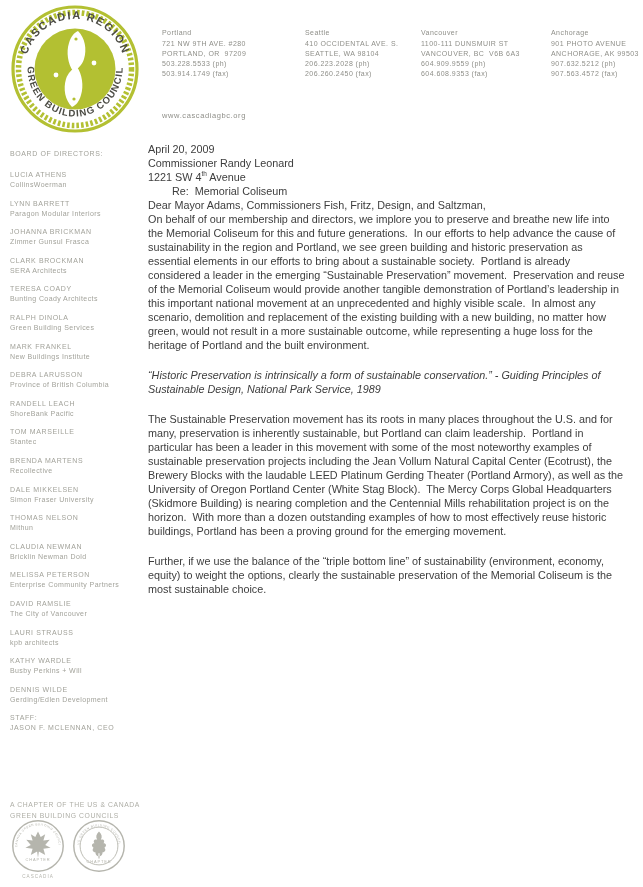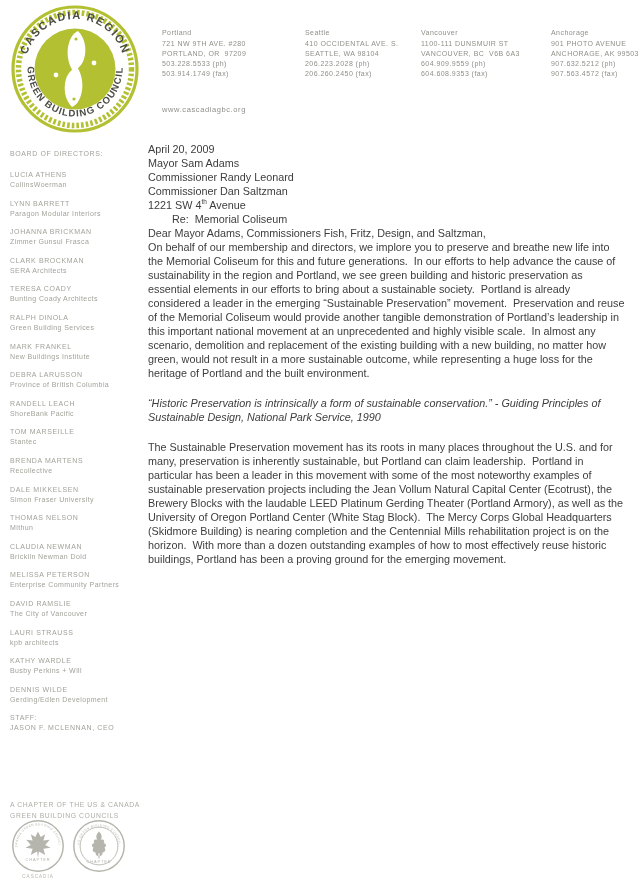--- a/index.html
+++ b/index.html
@@ -5,21 +5,21 @@
   html,body{margin:0;padding:0;background:#ffffff;}
   .page{position:relative;width:643px;height:887px;background:#ffffff;overflow:hidden;
         font-family:"Liberation Sans","DejaVu Sans",sans-serif;}
   
   .logo{position:absolute;left:10px;top:4px;width:130px;height:130px;}
   
   .office{position:absolute;top:28px;font-size:7px;line-height:10px;color:#8f8f89;letter-spacing:.45px;}
   .office .city{margin-bottom:1px;}
   .office .ln{white-space:pre;}
   .office0{left:162px;} .office1{left:305px;} .office2{left:421px;} .office3{left:551px;}
-  .website{position:absolute;left:162px;top:105px;font-size:7.5px;color:#8f8f89;letter-spacing:.6px;}
+  .website{position:absolute;left:162px;top:111px;font-size:7.5px;color:#8f8f89;letter-spacing:.6px;}
   
   .sidebar{position:absolute;left:10px;top:150px;width:138px;color:#a2a29a;}
   .sb-heading{font-size:7px;letter-spacing:.6px;margin-bottom:13px;}
   .sb-entry{margin-bottom:8.6px;}
   .sb-name{font-size:7px;letter-spacing:.6px;line-height:10px;}
   .sb-firm{font-size:7px;letter-spacing:.4px;line-height:10px;}
   .chapter-note{position:absolute;left:10px;top:799px;font-size:6.8px;line-height:11px;
                 letter-spacing:.6px;color:#aeaea6;}
   .seals{position:absolute;left:11px;top:819px;display:flex;gap:7px;}
   .seal-wrap{display:flex;flex-direction:column;align-items:center;}
@@ -222,31 +222,30 @@
         <path fill="#b5b5ad" d="M30,14 C33,17 34,20 32,23 C35,22 37,24 35,27 C38,27 39,30 36,32 C38,34 37,37 34,37 C34,40 32,42 30,41 C28,42 26,40 26,37 C23,37 22,34 24,32 C21,30 22,27 25,27 C23,24 25,22 28,23 C26,20 27,17 30,14 Z M29.4,38 L29.4,44 L30.6,44 L30.6,38 Z"></path>
         <text x="30" y="49" font-size="4.4" fill="#b5b5ad" letter-spacing="1" text-anchor="middle" font-family="Liberation Sans, sans-serif">CHAPTER</text>
       </svg>
     </div>
   </div>
 
   <div class="letter">
     <div class="blk date">April 20, 2009</div>
 
     <div class="blk recipients">
-      <div>Mayor Sam Adams</div>
       <div>Commissioner Randy Leonard</div>
-      <div>Commissioner Dan Saltzman</div>
     </div>
 
     <div class="blk inside-address">
       <div><span>1221 SW 4</span><sup>th</sup><span> Avenue</span></div>
     </div>
 
     <div class="blk subject" style="white-space:pre;">Re:  Memorial Coliseum</div>
 
     <div class="blk salutation">Dear Mayor Adams, Commissioners Fish, Fritz, Design, and Saltzman,</div>
 
     <p class="para">On behalf of our membership and directors, we implore you to preserve and breathe new life into the Memorial Coliseum for this and future generations.  In our efforts to help advance the cause of sustainability in the region and Portland, we see green building and historic preservation as essential elements in our efforts to bring about a sustainable society.  Portland is already considered a leader in the emerging “Sustainable Preservation” movement.  Preservation and reuse of the Memorial Coliseum would provide another tangible demonstration of Portland’s leadership in this important national movement at an unprecedented and highly visible scale.  In almost any scenario, demolition and replacement of the existing building with a new building, no matter how green, would not result in a more sustainable outcome, while representing a huge loss for the heritage of Portland and the built environment.</p>
-    <p class="para quote">“Historic Preservation is intrinsically a form of sustainable conservation.” - Guiding Principles of Sustainable Design, National Park Service, 1990</p>
+    <p class="para quote">“Historic Preservation is intrinsically a form of sustainable conservation.” - Guiding Principles of Sustainable Design, National Park Service, 1989</p>
     <p class="para">The Sustainable Preservation movement has its roots in many places throughout the U.S. and for many, preservation is inherently sustainable, but Portland can claim leadership.  Portland in particular has been a leader in this movement with some of the most noteworthy examples of sustainable preservation projects including the Jean Vollum Natural Capital Center (Ecotrust), the Brewery Blocks with the laudable LEED Platinum Gerding Theater (Portland Armory), as well as the University of Oregon Portland Center (White Stag Block).  The Mercy Corps Global Headquarters (Skidmore Building) is nearing completion and the Centennial Mills rehabilitation project is on the horizon.  With more than a dozen outstanding examples of how to most effectively reuse historic buildings, Portland has been a proving ground for the emerging movement.</p>
+    <p class="para">Further, if we use the balance of the “triple bottom line” of sustainability (environment, economy, equity) to weight the options, clearly the sustainable preservation of the Memorial Coliseum is the most sustainable choice.</p>
   </div>
 
 </div>
 
 </body></html>

